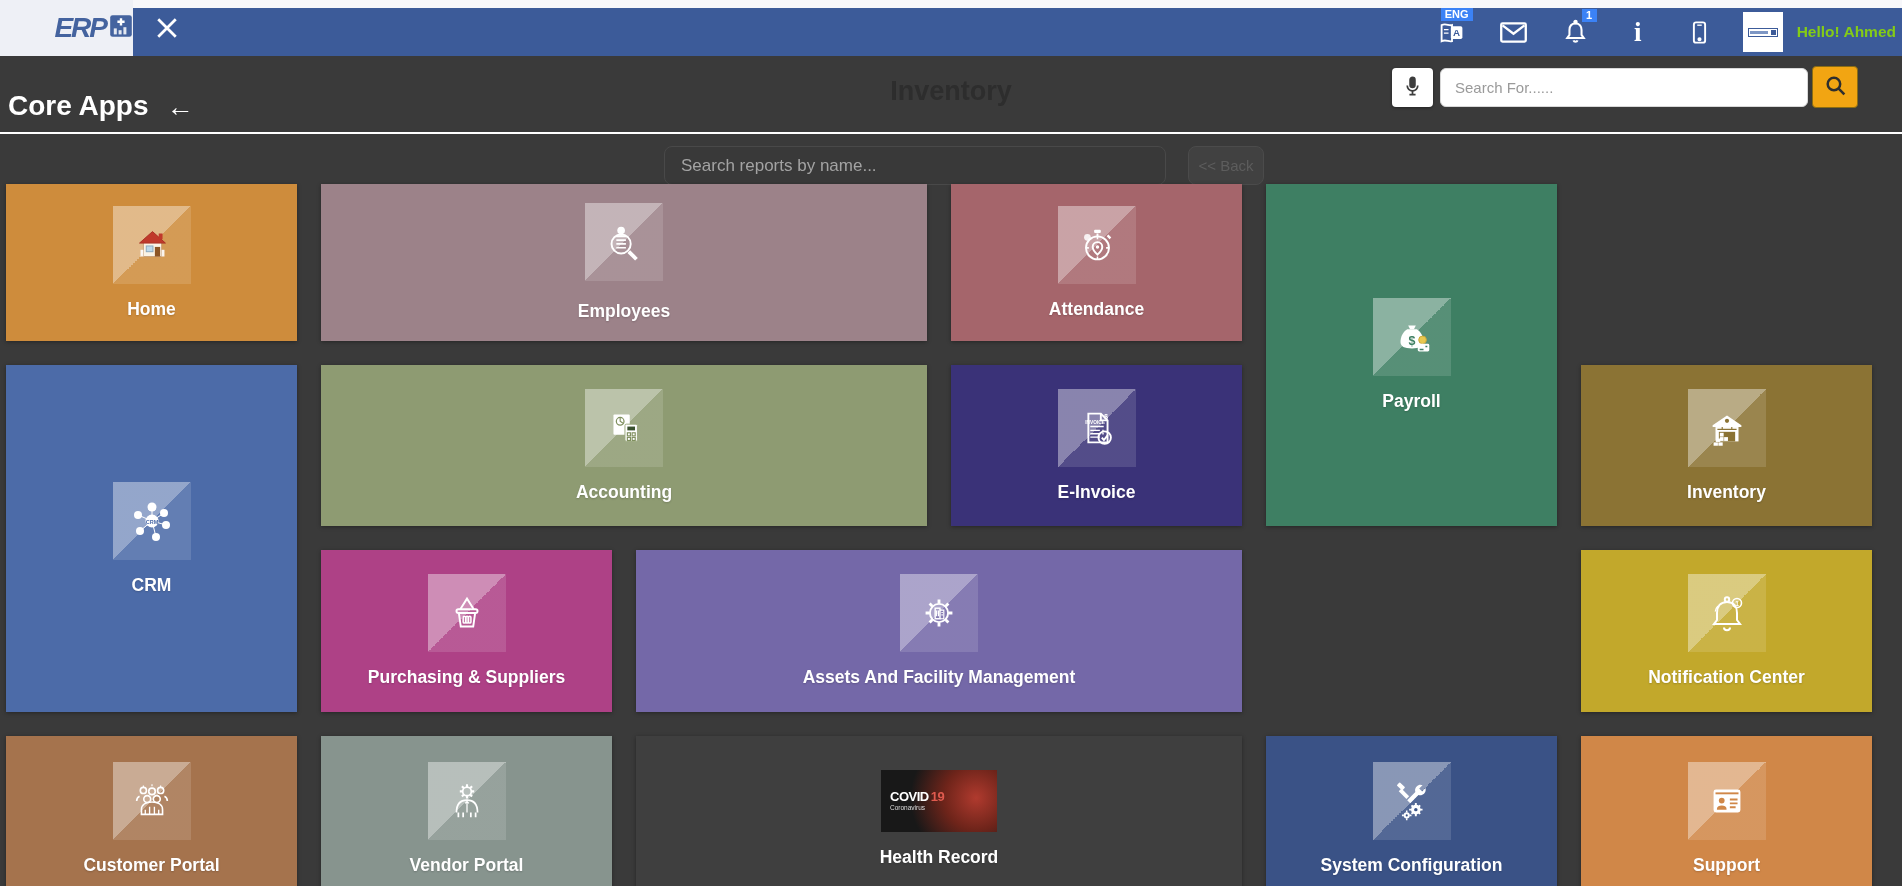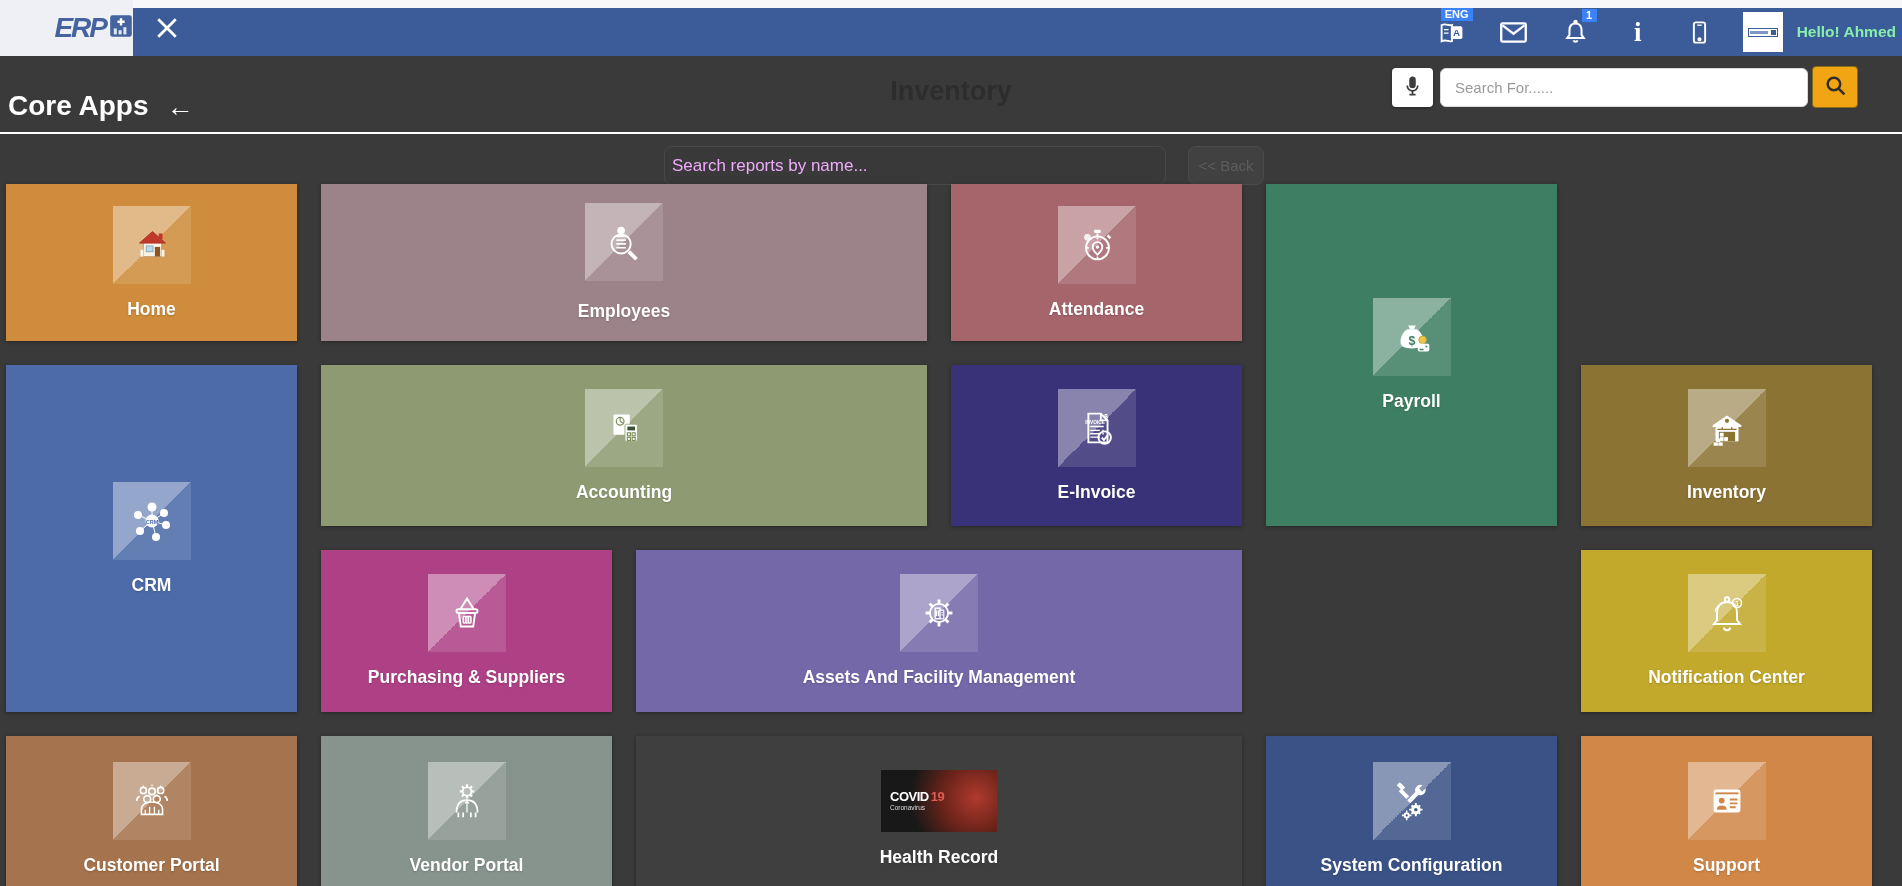--- a/index.html
+++ b/index.html
@@ -22,41 +22,41 @@
     font-size:11px;padding:1px 4px;line-height:11px}
   .badge.eng{top:-7px;left:6px}
   .badge.count{top:-6px;right:-4px;padding:1px 4.5px}
   .info-i{font-family:"Liberation Serif",serif;font-weight:900;font-size:27px;color:#fff;line-height:1}
   .company-logo{width:40px;height:40px;background:#fff;margin-left:26px;display:flex;
     align-items:center;justify-content:center;cursor:pointer}
   .company-logo .pill{width:30px;height:9px;border:1px solid #3c5b99;display:flex;align-items:center;
     justify-content:space-between;padding:0 1px;box-sizing:border-box}
   .company-logo .pill i{display:block;width:18px;height:3px;background:#7d96c4}
   .company-logo .pill b{display:block;width:5px;height:5px;background:#3c5b99}
-  .greeting{color:#86efac;font-weight:700;font-size:15.5px;margin-left:14px;white-space:nowrap}
+  .greeting{color:#84cc16;font-weight:700;font-size:15.5px;margin-left:14px;white-space:nowrap}
   
   .mic-btn{position:absolute;left:1392px;top:68px;width:41px;height:39px;background:#fff;border:none;
     border-radius:4px;box-shadow:0 1px 3px rgba(0,0,0,.4);display:flex;align-items:center;justify-content:center;cursor:pointer}
   .search-input{position:absolute;left:1440px;top:68px;width:368px;height:39px;border:1px solid #d8d8d8;
     border-radius:6px;box-sizing:border-box;padding:0 14px;font-size:15px;color:#555;
     font-family:"Liberation Sans",sans-serif;background:#fff}
   .search-input::placeholder{color:#9a9a9a}
   .search-btn{position:absolute;left:1812px;top:66px;width:46px;height:42px;background:#f2a512;
     border:1px solid #8a6c14;border-radius:4px;display:flex;align-items:center;justify-content:center;cursor:pointer}
   
   .page-title{position:absolute;left:8px;top:90px;color:#fff;font-size:28px;font-weight:700;
     display:flex;align-items:center;gap:18px}
   .back-arrow{font-size:27px;font-weight:700;cursor:pointer;line-height:1;padding-top:2px}
   .title-underline{position:absolute;left:0;top:132px;width:1902px;height:2px;background:#fff}
   
   .bg-title{position:absolute;left:0;top:76px;width:1902px;text-align:center;font-size:27px;
     font-weight:700;color:#2d2d2d;pointer-events:none}
   .bg-search{position:absolute;left:664px;top:146px;width:502px;height:39px;box-sizing:border-box;
-    border:1px solid #494949;border-radius:8px;background:#393939;color:#f0abfc;font-size:17px;
-    line-height:37px;padding-left:7px}
+    border:1px solid #494949;border-radius:8px;background:#393939;color:#a3a3a3;font-size:17px;
+    line-height:37px;padding-left:16px}
   .bg-back{position:absolute;left:1188px;top:146px;width:76px;height:39px;box-sizing:border-box;
     background:#414141;border:1px solid #4b4b4b;border-radius:8px;color:#5d5d5d;font-size:15px;
     text-align:center;line-height:37px}
   
   .tiles{position:absolute;left:6px;top:184px;width:1866px;display:grid;
     grid-template-columns:repeat(6,291px);grid-template-rows:157px 161px 162px 165px;gap:24px}
   .tile{display:flex;flex-direction:column;align-items:center;justify-content:center;gap:15px;
     color:#fff;cursor:pointer;box-shadow:0 1px 4px rgba(0,0,0,.35)}
   .icon-sq{width:78px;height:78px;display:flex;align-items:center;justify-content:center;
     background:linear-gradient(135deg,rgba(255,255,255,.40) 0%,rgba(255,255,255,.40) 50%,

